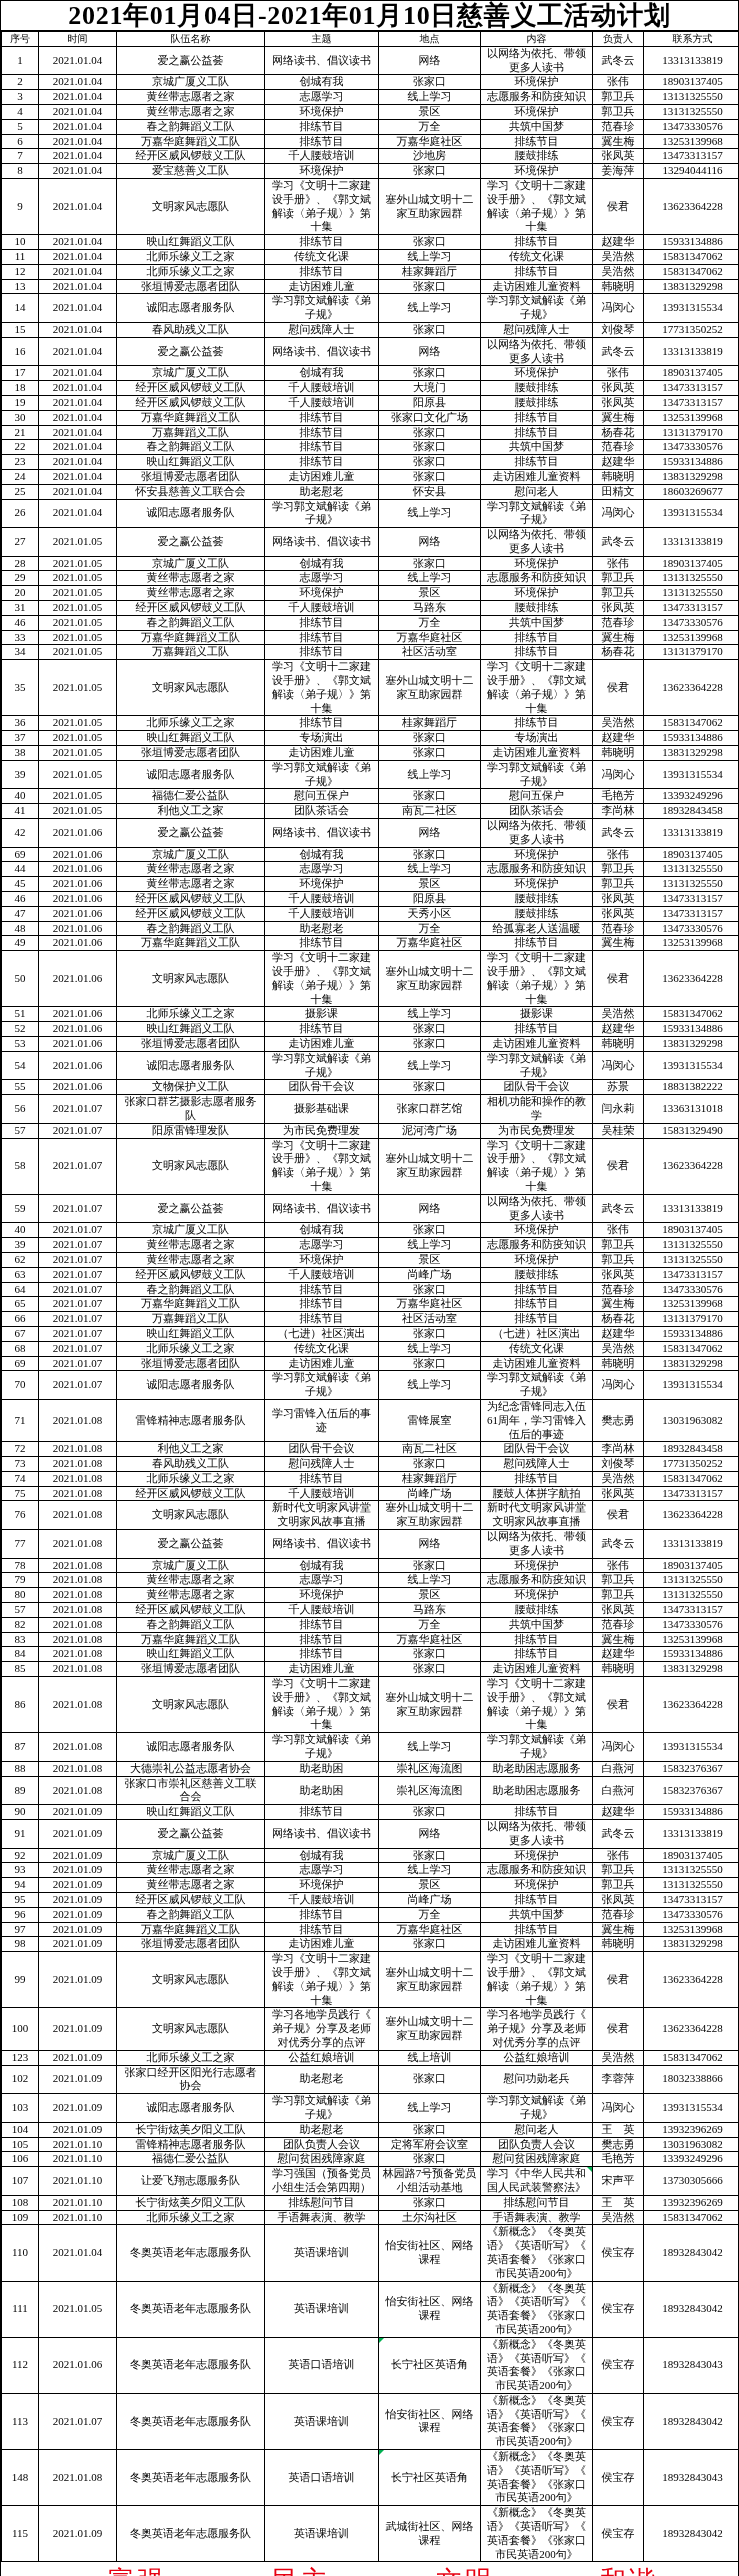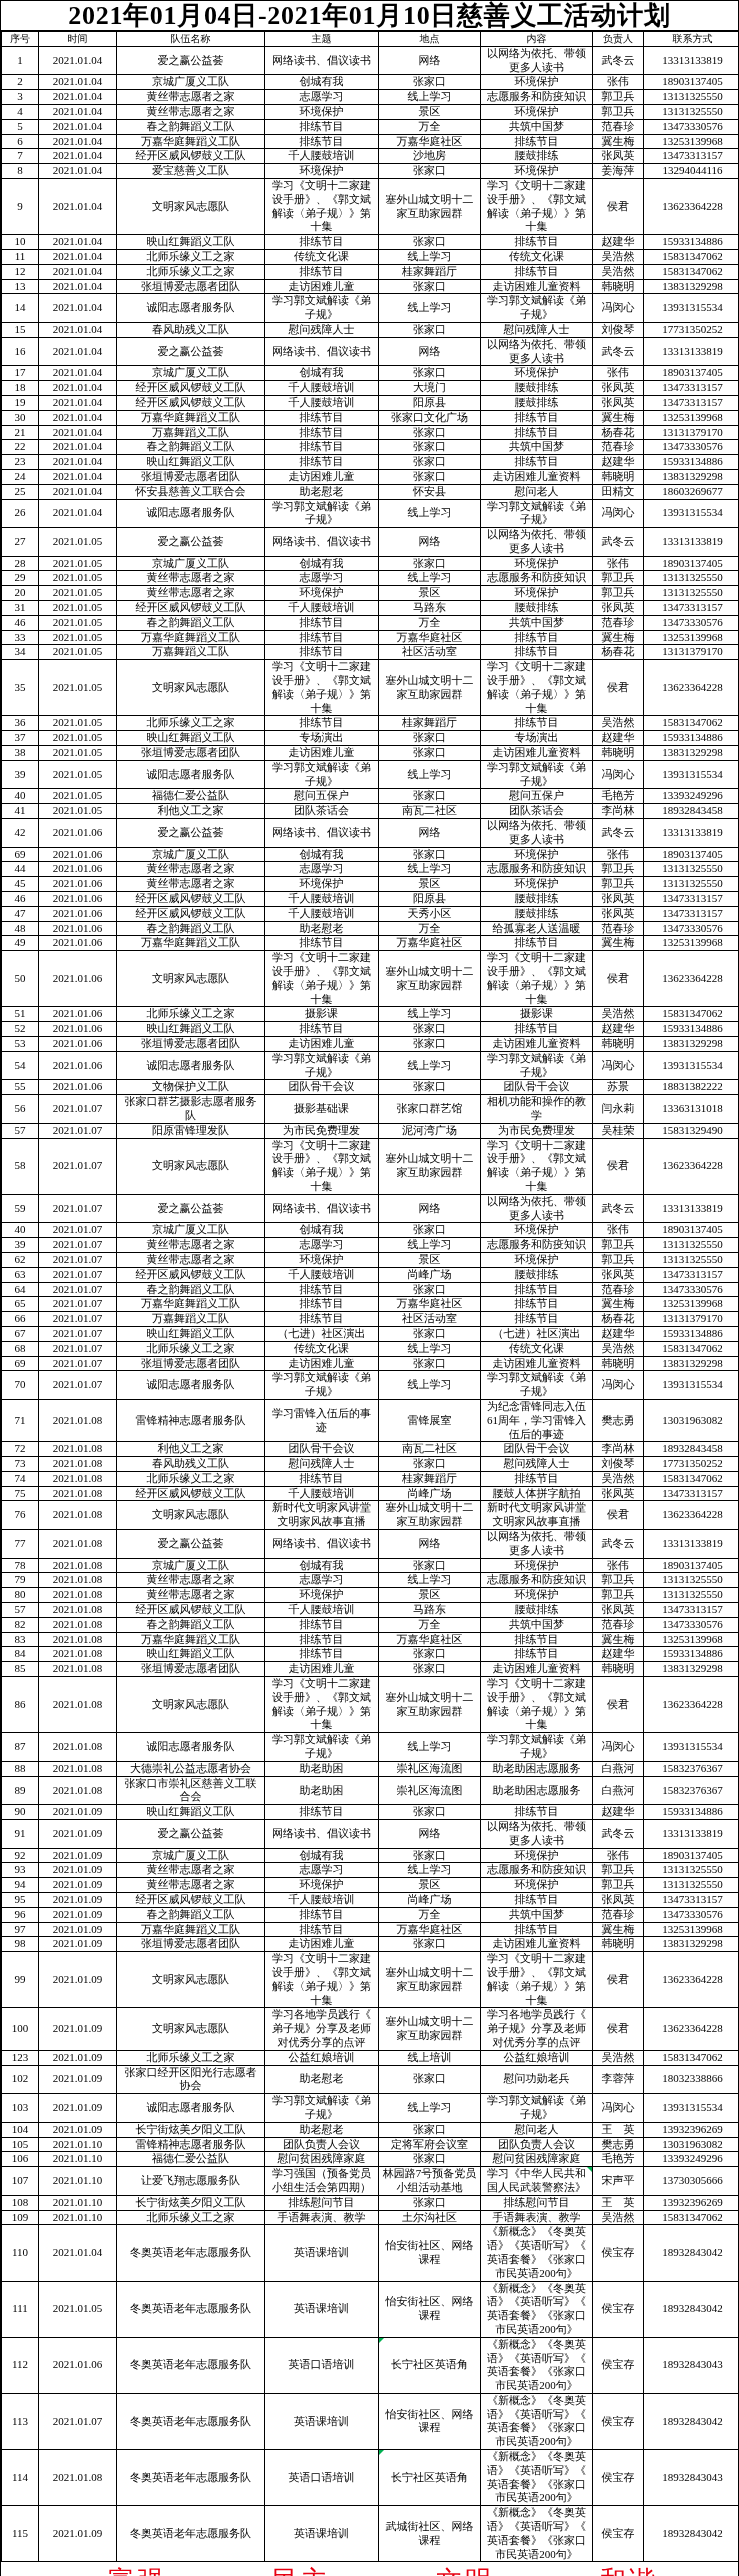--- a/index.html
+++ b/index.html
@@ -1178,21 +1178,21 @@
           <td>113</td>
           <td>2021.01.07</td>
           <td>冬奥英语老年志愿服务队</td>
           <td>英语课培训</td>
           <td>怡安街社区、网络课程</td>
           <td>《新概念》《冬奥英语》《英语听写》《英语套餐》《张家口市民英语200句》</td>
           <td>侯宝存</td>
           <td>18932843042</td>
         </tr>
         <tr>
-          <td>114</td>
+          <td>148</td>
           <td>2021.01.08</td>
           <td>冬奥英语老年志愿服务队</td>
           <td>英语口语培训</td>
           <td>长宁社区英语角<span class="marker tl"></span></td>
           <td>《新概念》《冬奥英语》《英语听写》《英语套餐》《张家口市民英语200句》</td>
           <td>侯宝存</td>
           <td>18932843043</td>
         </tr>
         <tr>
           <td>115</td>

